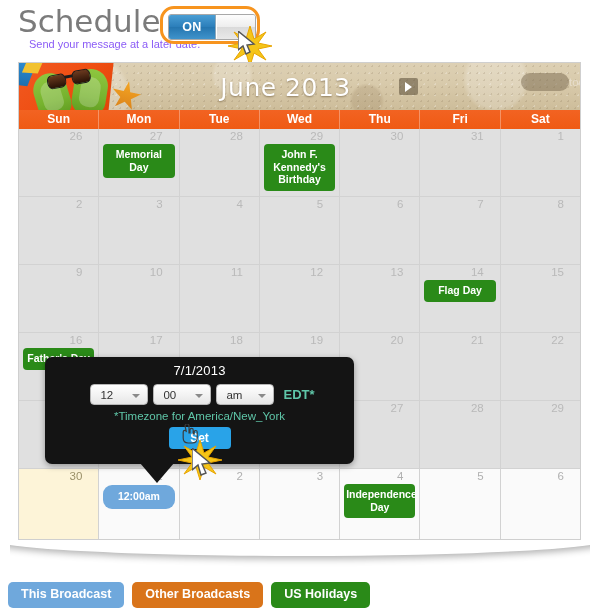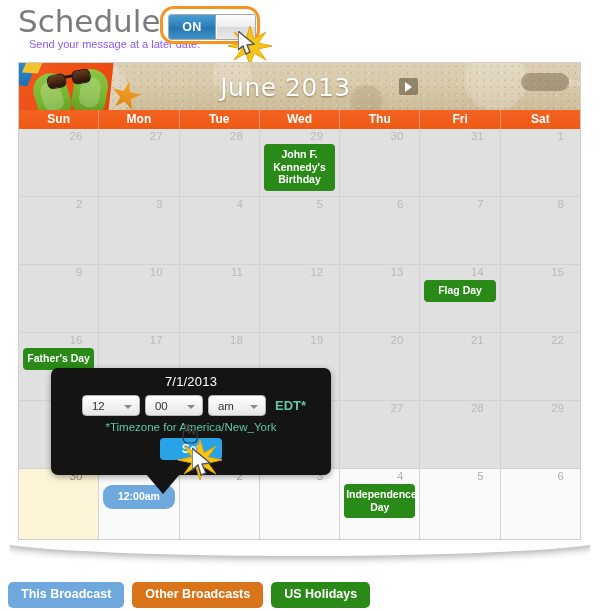--- a/index.html
+++ b/index.html
@@ -188,24 +188,23 @@
     padding:4px 2px 5px; line-height:12.5px;
     overflow:hidden; white-space:nowrap;
   }
   .ev.blue{
     background:#6fa8dc; color:#fff; font-weight:bold;
     top:16px; padding:5px 2px 6px; border-radius:9px;
   }
 
   
   .popup{
-    position:absolute; left:45px; top:368px; width:280px; height:107px;
+    position:absolute; left:45px; top:357px; width:309px; height:107px;
     background:#141414; border-radius:7px; z-index:30;
     box-shadow:0 2px 6px rgba(0,0,0,.35);
-    margin-left:6px;
   }
   .pop-date{
     text-align:center; color:#ffffff; font-size:13px; padding-top:6px;
     letter-spacing:.2px;
   }
   .pop-row{
     display:flex; align-items:center; justify-content:center; gap:5px;
     margin-top:6px; padding-left:6px;
   }
   .sel{
@@ -314,20 +313,21 @@
       <div>Sat</div>
     </div>
 
     <div class="grid" id="grid">
         <div class="row">
           <div class="cell">
             <div class="daynum">26</div>
           </div>
           <div class="cell">
             <div class="daynum">27</div>
+            <div class="ev" style="white-space: normal;">Memorial Day</div>
           </div>
           <div class="cell">
             <div class="daynum">28</div>
           </div>
           <div class="cell">
             <div class="daynum">29</div>
             <div class="ev" style="white-space: normal;">John F. Kennedy's Birthday</div>
           </div>
           <div class="cell">
             <div class="daynum">30</div>

